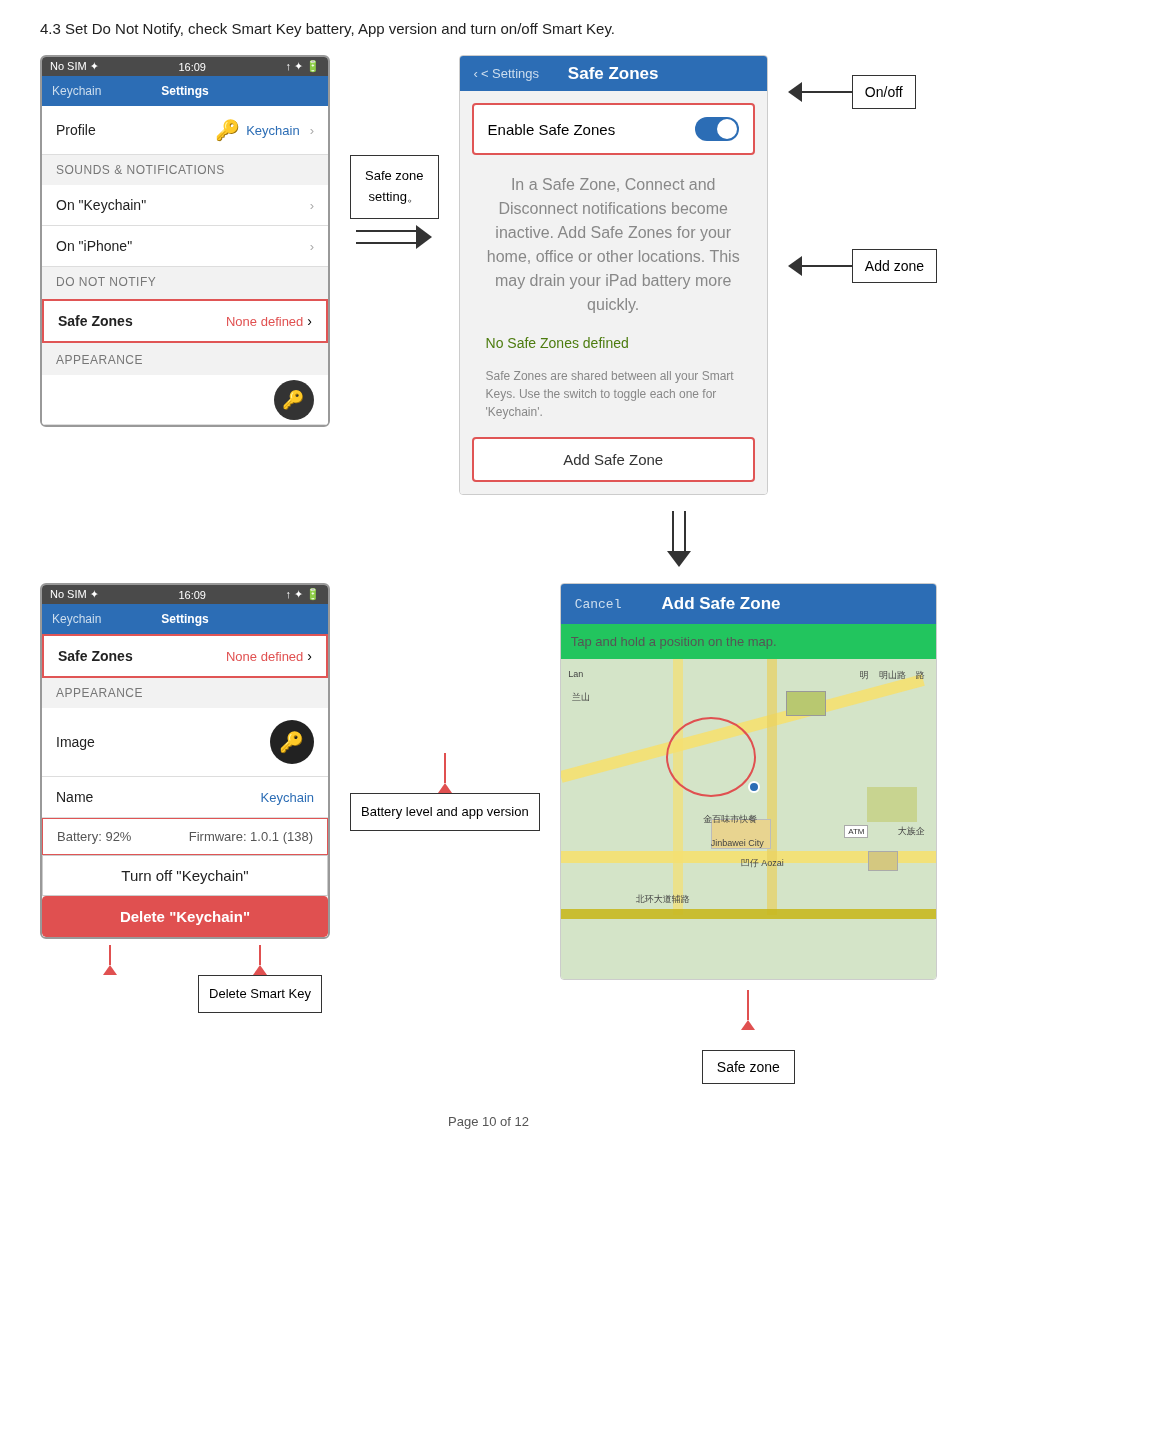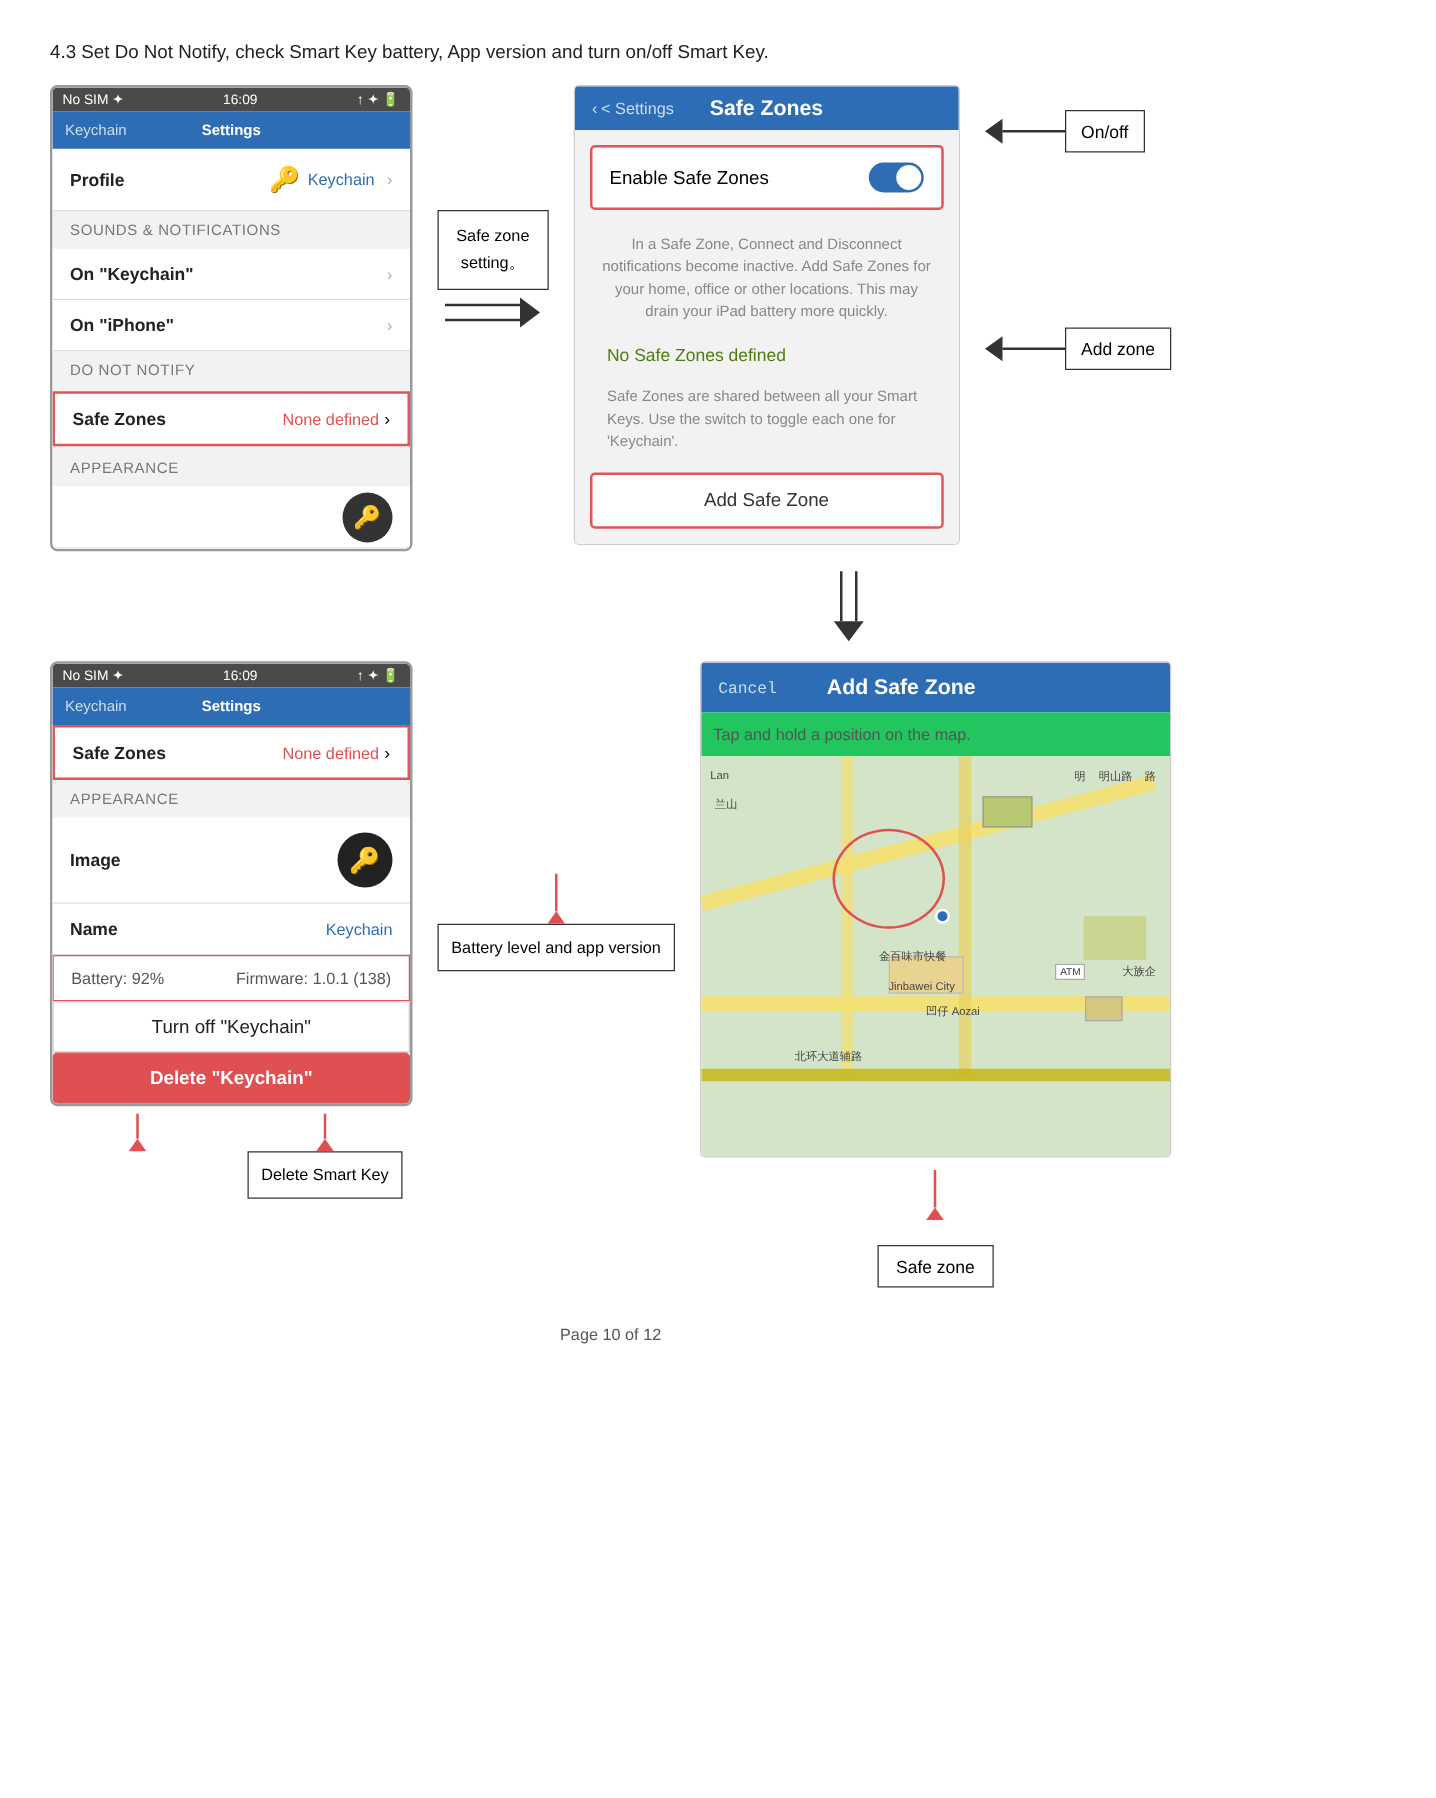--- a/index.html
+++ b/index.html
@@ -8,21 +8,20 @@
       background: #fff;
       width: 1149px;
       min-height: 1438px;
       position: relative;
       font-size: 14px;
     }
 
     .page-container {
       width: 977px;
       padding: 20px 40px;
-      margin-top: 13px;
     }
 
     .intro-text {
       font-size: 15px;
       margin-bottom: 18px;
       color: #222;
     }
 
     
     .phone-screen {
@@ -71,21 +70,21 @@
       background: #fff;
       border-bottom: 1px solid #ddd;
       padding: 12px 14px;
       display: flex;
       align-items: center;
       justify-content: space-between;
     }
     .settings-row .label {
       font-size: 14px;
       color: #222;
-      font-weight: 700;
+      font-weight: 400;
     }
     .settings-row .value {
       color: #2c6db5;
       font-size: 13px;
     }
     .settings-row .chevron {
       color: #aaa;
       margin-left: 4px;
       font-size: 13px;
     }
@@ -176,21 +175,21 @@
       position: absolute;
       right: 2px;
       top: 2px;
       width: 20px;
       height: 20px;
       background: #fff;
       border-radius: 50%;
     }
 
     .sz-description {
-      font-size: 12px;
+      font-size: 16px;
       color: #888;
       text-align: center;
       padding: 8px 10px;
       line-height: 1.5;
     }
 
     .sz-no-zones {
       font-size: 14px;
       color: #4d7c0f;
       padding: 10px 14px;

